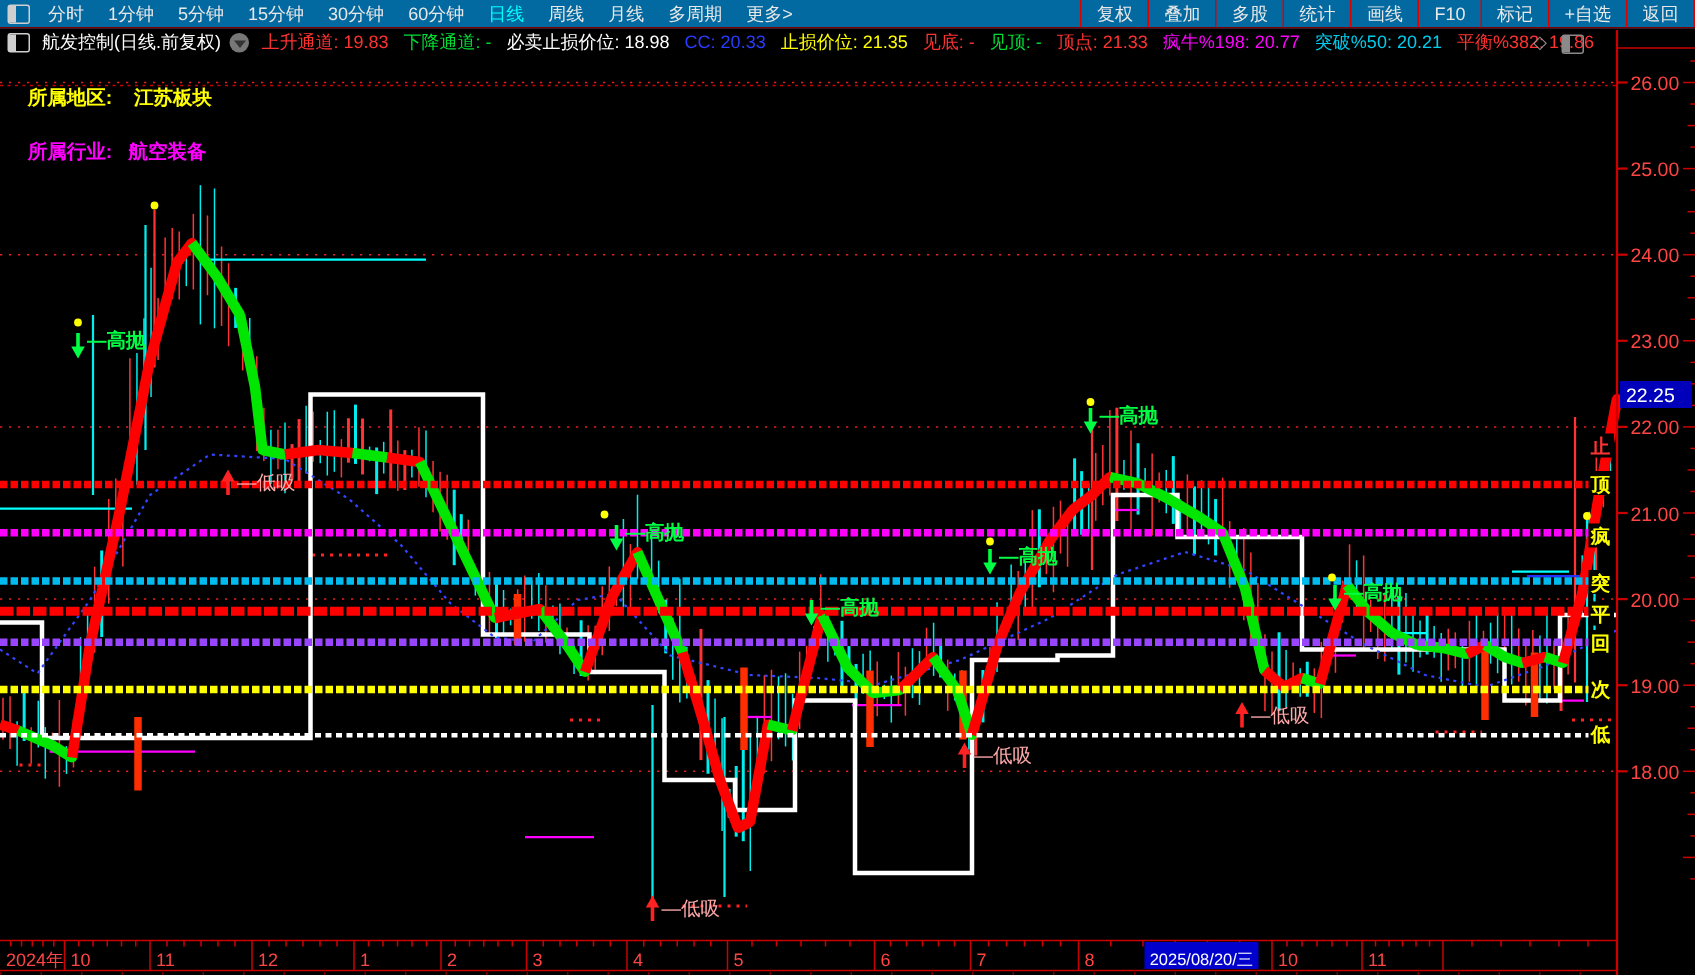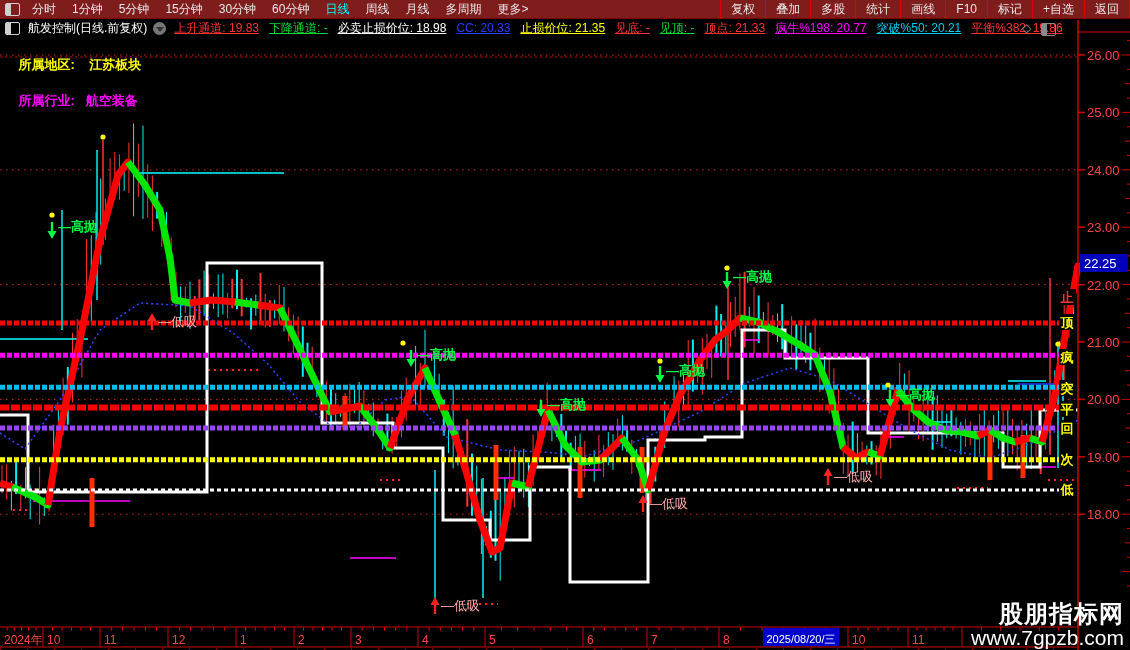--- a/index.html
+++ b/index.html
@@ -1,37 +1,37 @@
 <!DOCTYPE html>
 <html><head>
 <meta charset="utf-8">
 <style>
   html,body{margin:0;padding:0;background:#000;}
   #stage{position:relative;width:1130px;height:650px;background:#000;overflow:hidden;
          font-family:"Liberation Sans","DejaVu Sans",sans-serif;}
   #chart-svg{position:absolute;left:0;top:0;z-index:1;}
   
   #topbar{position:absolute;left:0;top:0;width:1130px;height:18px;z-index:6;display:flex;
-          align-items:center;background:#7f1d1d;border-bottom:1px solid #7a0000;font-size:12px;color:#e8e8e8;}
+          align-items:center;background:#0369a1;border-bottom:1px solid #7a0000;font-size:12px;color:#e8e8e8;}
   .winicon{display:inline-block;width:13px;height:11px;border:1px solid #cfcfcf;border-radius:2px;
            background:linear-gradient(90deg,#cfcfcf 0 5px,transparent 5px);margin:0 4px 0 5px;flex:none;}
   .winicon.gray{border-color:#8a8a8a;background:linear-gradient(90deg,#8a8a8a 0 5px,transparent 5px);}
   .mi{padding:0 8px;white-space:nowrap;cursor:default;}
   .mi.active{color:#00ffff;}
   #topbar-right{margin-left:auto;display:flex;height:100%;align-items:flex-end;border-right:1px solid #e00000;}
   .rmi{border-left:1px solid #e00000;padding:0 10px;height:100%;display:flex;align-items:center;white-space:nowrap;}
   
   #infobar{position:absolute;left:0;top:19px;width:1076px;height:18px;z-index:6;display:flex;
            align-items:center;font-size:12px;white-space:nowrap;overflow:hidden;}
   #infobar .title{color:#fff;margin:0 6px 0 4px;text-align:center;}
   .circ{width:13px;height:13px;border-radius:50%;background:#777;display:inline-flex;align-items:center;
         justify-content:center;margin-right:8px;flex:none;}
   .circ i{display:block;width:0;height:0;border-left:4px solid transparent;border-right:4px solid transparent;
           border-top:5px solid #333;margin-top:2px;}
-  .fld{margin-right:10px;text-decoration:underline;}
+  .fld{margin-right:10px;}
   #infobar-icons{position:absolute;left:1022px;top:21px;z-index:6;color:#999;font-size:12px;display:flex;gap:10px;}
   
   .regrow{position:absolute;z-index:5;font-size:13px;font-weight:bold;white-space:pre;}
   
   #wm{position:absolute;right:6px;bottom:2px;z-index:9;text-align:right;color:#fff;line-height:1.02;}
   #wm .l1{font-size:24px;font-weight:bold;letter-spacing:1px;}
   #wm .l2{font-size:21px;}
 </style>
 </head>
 <body>
@@ -718,17 +718,13 @@
     <span class="winicon gray" style="margin:2px 0 0 0;"></span>
   </div>
 
   <div class="regrow" style="left:4px;top:77px;">
     <span id="ind-label" style="color: rgb(255, 0, 255);">所属行业:</span><span>   </span><span id="ind-value" style="color: rgb(255, 0, 255);">航空装备</span>
   </div>
   <div class="regrow" style="left:4px;top:41px;">
     <span id="area-label" style="color: rgb(255, 255, 0);">所属地区:</span><span>    </span><span id="area-value" style="color: rgb(255, 255, 0);">江苏板块</span>
   </div>
 
-  <div id="wm">
-    <div class="l1">股朋指标网</div>
-    <div class="l2">www.7gpzb.com</div>
-  </div>
 </div>
 
 </body></html>

